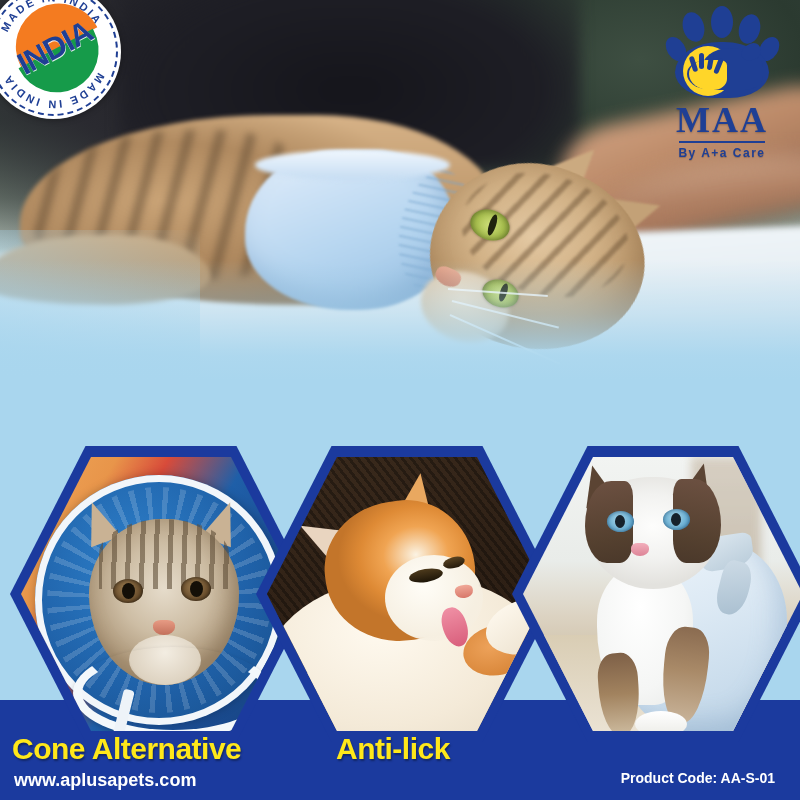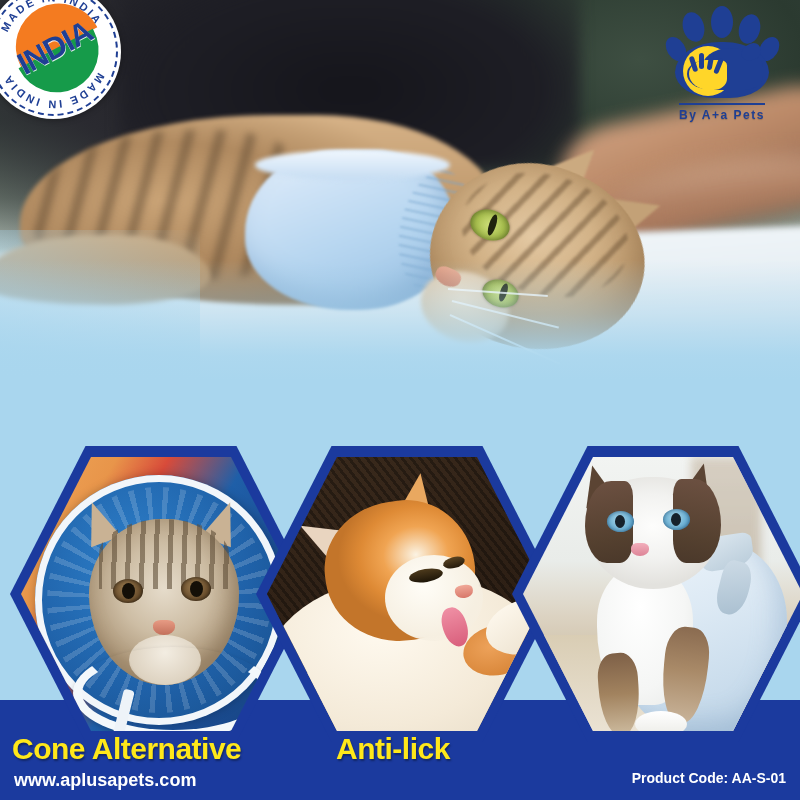--- a/index.html
+++ b/index.html
@@ -508,21 +508,21 @@
 
   .footer-row{
     position:absolute; left:0; top:770px; width:800px; height:26px; z-index:7;
   }
   .foot-left{
     position:absolute; left:14px; top:0;
     color:#ffffff; font-weight:bold; font-size:18px;
     font-family:"Liberation Sans", sans-serif;
   }
   .foot-right{
-    position:absolute; right:14px; top:0;
+    position:absolute; right:25px; top:0;
     color:#ffffff; font-weight:bold; font-size:14px;
     font-family:"Liberation Sans", sans-serif;
   }
 </style>
 </head>
 <body>
 
 <div class="poster">
 
   <div class="hero">
@@ -591,22 +591,23 @@
       <div class="pad-sun"></div>
       <div class="dog"></div>
       <div class="dog-ear"></div>
       <div class="hand">
         <div class="finger" style="left:2px;  top:-4px; transform:rotate(-18deg);"></div>
         <div class="finger" style="left:10px; top:-7px;"></div>
         <div class="finger" style="left:19px; top:-6px; transform:rotate(10deg);"></div>
         <div class="finger" style="left:27px; top:-2px; transform:rotate(22deg);"></div>
       </div>
     </div>
+    <div class="maa-word">MAA</div>
     <div class="maa-rule"></div>
-    <div class="maa-sub">By A+a Pets</div>
+    <div class="maa-sub">By A+a Care</div>
   </div>
 
 
   <div class="bottom-band"></div>
 
   <div class="hexes">
 
     <div class="hex hex1">
       <div class="hex-inner">
         <div class="h1-bg"></div>

